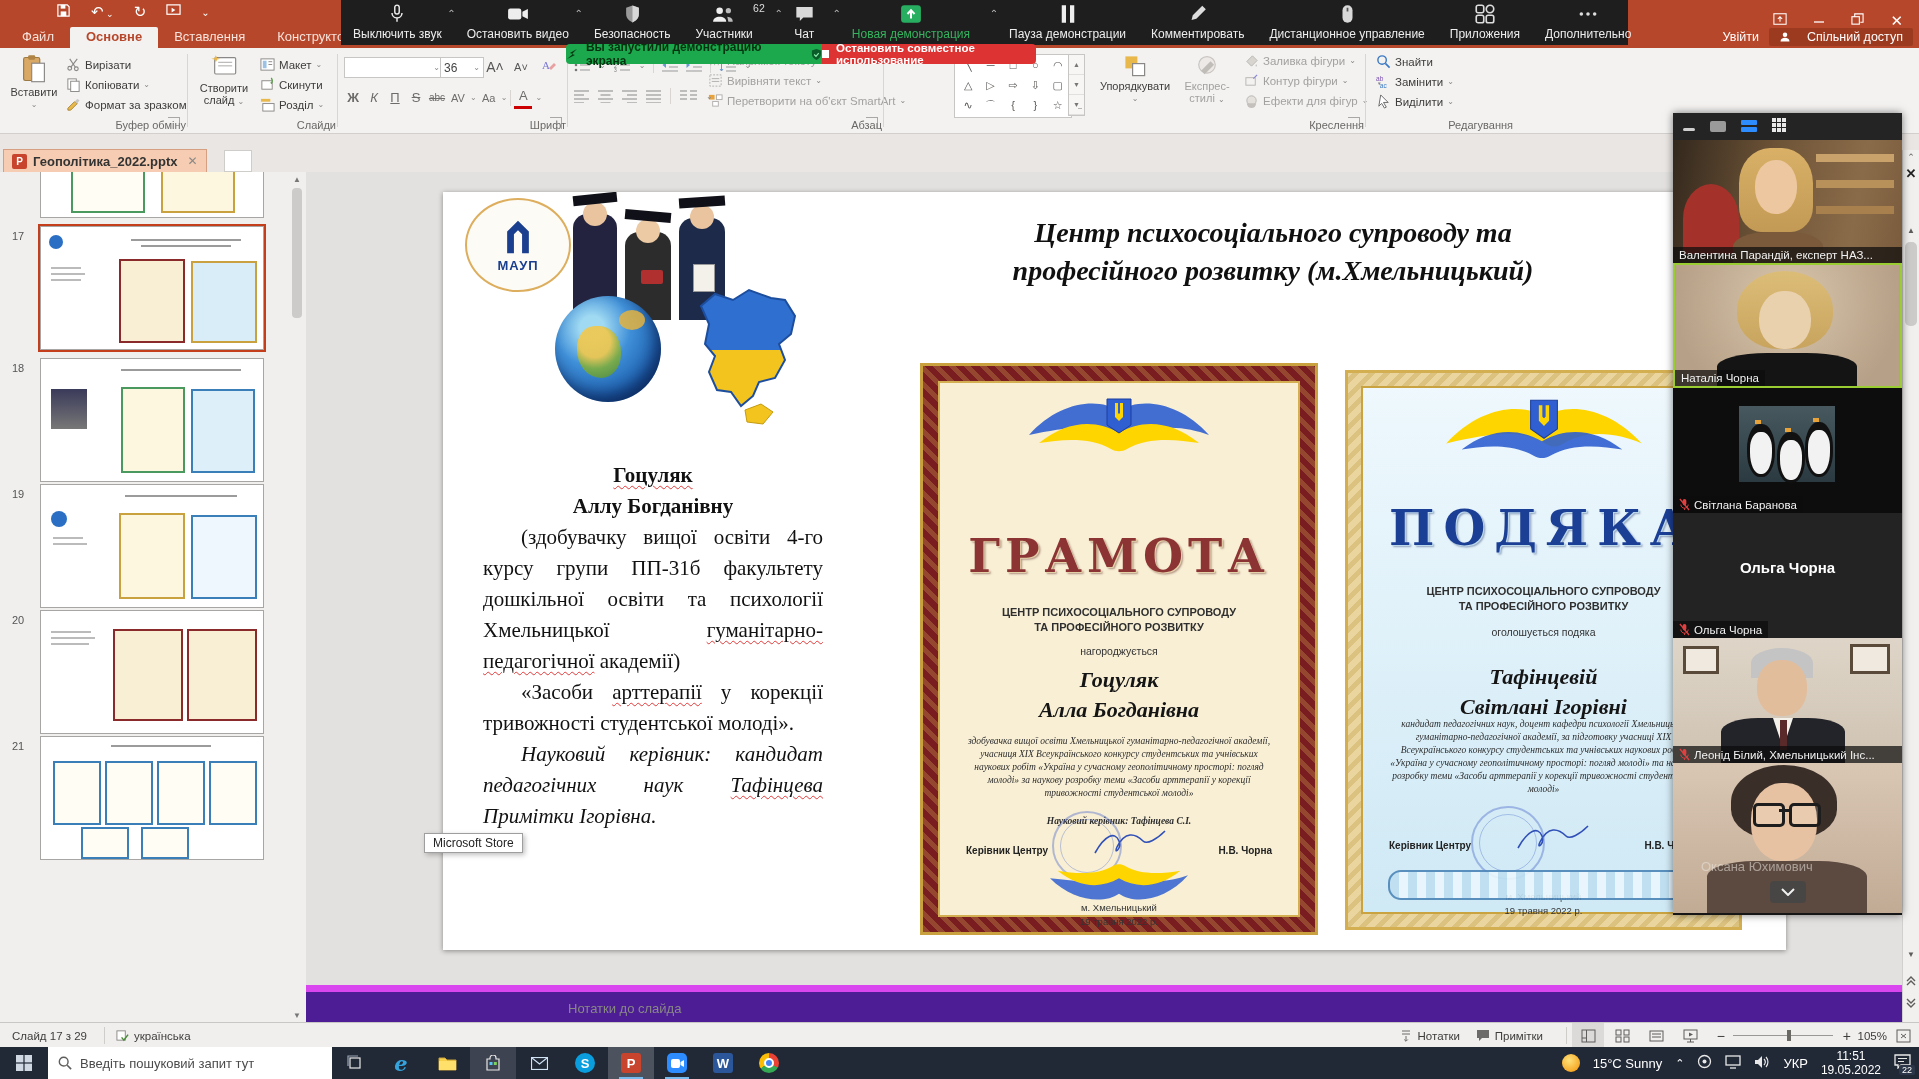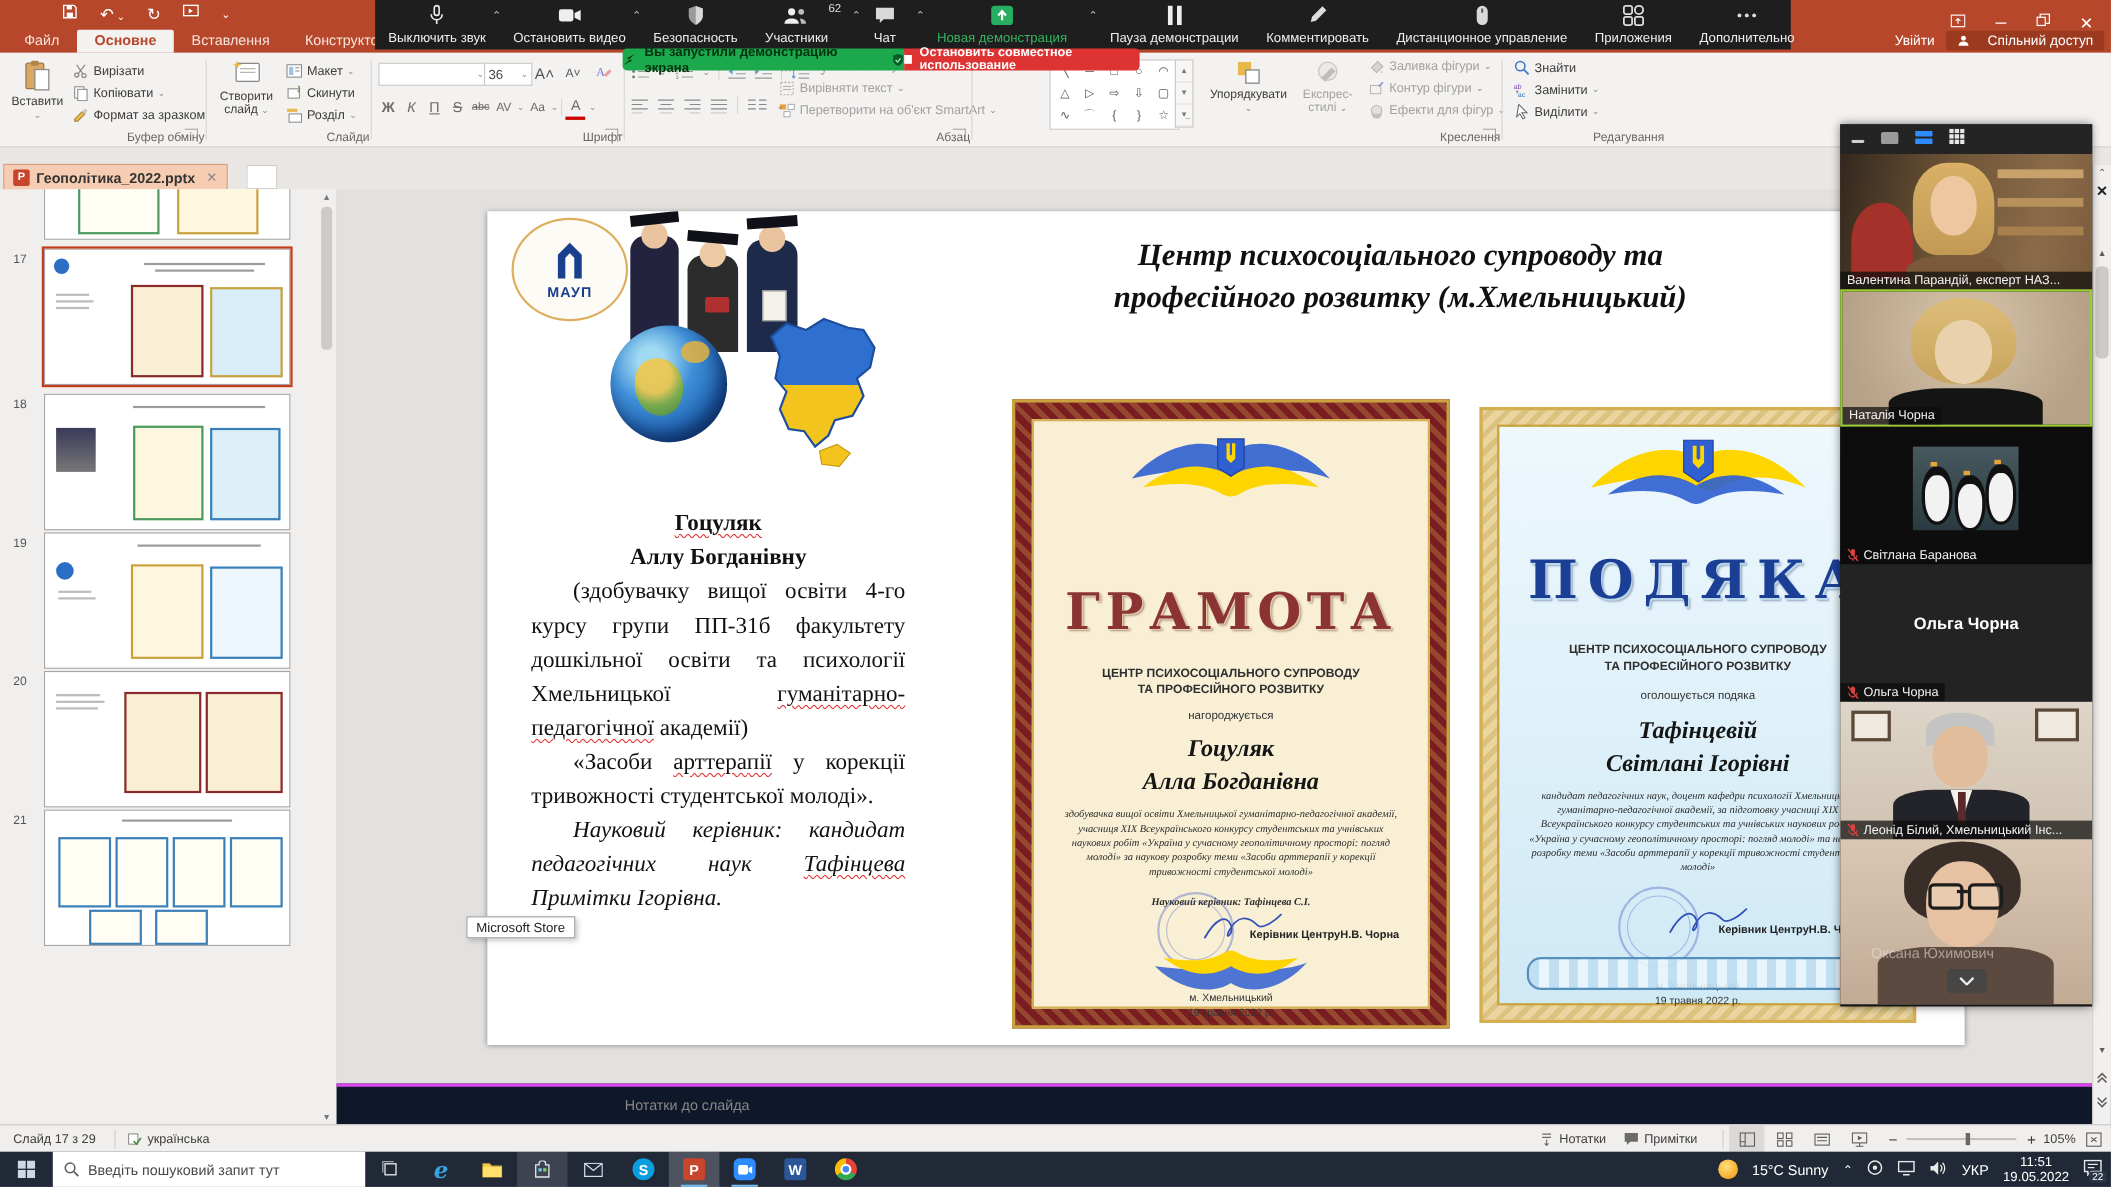--- a/index.html
+++ b/index.html
@@ -105,21 +105,21 @@
     background:#7a1d20;background-image:repeating-linear-gradient(45deg,rgba(221,178,88,.28) 0 5px,rgba(0,0,0,0) 5px 11px);padding:15px}
   .gram-in{position:relative;width:100%;height:100%;box-sizing:border-box;background:#f8efd5;border:2px solid #d4af52}
   .cert-title-g{position:absolute;top:146px;width:100%;text-align:center;font-family:"DejaVu Serif",serif;font-weight:bold;
     font-size:46px;color:#8c3434;letter-spacing:5px;text-shadow:1px 1px 0 #e3d2a8,2px 2px 2px rgba(90,30,30,.45)}
   .cert-org{position:absolute;width:100%;text-align:center;font-size:11px;font-weight:bold;color:#2f2f2f;line-height:15px}
   .cert-award{position:absolute;width:100%;text-align:center;font-size:10.5px;color:#333}
   .cert-names{position:absolute;width:100%;text-align:center;font-family:"Liberation Serif",serif;font-weight:bold;
     font-style:italic;font-size:22px;line-height:30px;color:#151515}
   .cert-body{position:absolute;left:24px;right:24px;text-align:center;font-family:"Liberation Serif",serif;
     font-style:italic;font-size:9.5px;line-height:13px;color:#2c2c2c}
-  .cert-signrow{position:absolute;left:26px;right:26px;display:flex;justify-content:flex-end;font-size:10px;
+  .cert-signrow{position:absolute;left:26px;right:26px;display:flex;justify-content:space-between;font-size:10px;
     font-weight:bold;color:#222}
   .cert-place{position:absolute;width:100%;text-align:center;font-size:9.5px;color:#333;line-height:14px}
   .pod{position:absolute;left:902px;top:178px;width:397px;height:560px;box-sizing:border-box;border:3px solid #d4af52;
     background:#e9d59d;background-image:repeating-linear-gradient(-45deg,rgba(190,150,60,.30) 0 5px,rgba(0,0,0,0) 5px 11px);padding:13px}
   .pod-in{position:relative;width:100%;height:100%;box-sizing:border-box;background:linear-gradient(#eef8fd,#cfe9f5);border:2px solid #c9a33f}
   .cert-title-p{position:absolute;top:112px;width:100%;text-align:center;font-family:"DejaVu Serif",serif;font-weight:bold;
     font-size:48px;color:#1c3f96;letter-spacing:9px;text-shadow:1px 1px 0 #bcd9ec,2px 2px 2px rgba(20,40,100,.4)}
   .guilloche{position:absolute;left:7%;bottom:12px;width:86%;height:26px;border:2px solid #4d86b8;border-radius:13px;
     background:repeating-linear-gradient(90deg,#bfe0f2 0 9px,#ecf7fd 9px 18px);opacity:.9}
   .ribbon-bow{position:absolute;left:50%;transform:translateX(-50%)}
@@ -134,21 +134,21 @@
     box-shadow:0 0 8px rgba(0,0,0,.5)}
   .vhead{position:relative;height:27px;background:#242424;display:flex;align-items:center;gap:15px;padding:0 10px}
   .vtile{position:relative;width:100%;overflow:hidden;background:#1b1b1b}
   .vname{position:absolute;left:0;bottom:0;background:rgba(12,12,12,.72);color:#f2f2f2;font-size:11.5px;
     padding:2px 6px;display:flex;align-items:center;gap:4px;white-space:nowrap}
   .person{position:absolute}
   .chevbtn{position:absolute;left:50%;transform:translateX(-50%);bottom:10px;width:36px;height:22px;
     background:rgba(70,70,70,.88);border-radius:4px;display:flex;align-items:center;justify-content:center;cursor:pointer}
 
   
-  .notesbar{position:absolute;top:985px;left:306px;right:0;height:37px;background:#0f172a;border-top:3px solid #d946ef;z-index:6}
+  .notesbar{position:absolute;top:985px;left:306px;right:0;height:37px;background:#4c1d95;border-top:7px solid #d946ef;z-index:6}
   .notesbar span{position:absolute;left:262px;top:9px;color:#8a8886;font-size:13px}
   .statusbar{position:absolute;top:1022px;left:0;width:100%;height:25px;background:#f0efee;border-top:1px solid #c9c7c5;
     font-size:11.5px;color:#3e3d3b;z-index:7}
   .statusbar .sitem{position:absolute;top:0;height:25px;display:flex;align-items:center;gap:5px;cursor:pointer;padding:0 4px}
   .sdiv{position:absolute;top:4px;height:17px;width:1px;background:#cfcdca}
   .viewbtn{position:absolute;top:0;width:32px;height:25px;display:flex;align-items:center;justify-content:center;cursor:pointer}
   .viewbtn.on{background:#dcdad8}
   .zoomslider{position:absolute;top:12px;width:100px;height:1px;background:#9a9896}
   .zoomthumb{position:absolute;top:-5px;left:54px;width:4px;height:11px;background:#6a6865}
   .tooltip{position:absolute;left:424px;top:833px;background:#fff;border:1px solid #9e9e9e;padding:2px 8px;
@@ -801,21 +801,21 @@
         <div class="pod-in">
           <svg class="ribbon-bow" style="top:6px" width="230" height="70" viewBox="0 0 220 68">
             <path d="M15 48C48 12 88 8 110 22 132 8 172 12 205 48c-24-10-52-14-76 0-6 4-12 4-18 0-24-14-52-10-96 0z" fill="#ffd500"></path>
             <path d="M30 54c26-20 54-22 78-8 24-14 52-12 78 8-22-4-50-6-70 6-5 3-11 3-16 0-20-12-48-10-70-6z" fill="#2f5fd0" opacity="0.9"></path>
             <path d="M97 6h26v28l-13 9-13-9z" fill="#2f5fd0" stroke="#1d3f9e"></path>
             <path d="M105 11v15l5 5 5-5V11h-3.4v11l-1.6 1.6-1.6-1.6V11z" fill="#ffd500"></path>
           </svg>
           <div class="cert-title-p">ПОДЯКА</div>
           <div class="cert-org" style="top:196px"><span>ЦЕНТР ПСИХОСОЦІАЛЬНОГО СУПРОВОДУ</span><br><span>ТА ПРОФЕСІЙНОГО РОЗВИТКУ</span></div>
           <div class="cert-award" style="top:238px">оголошується подяка</div>
-          <div class="cert-names" style="top:261px"><span>Тафінцевій</span><br><span>Світлані Ігорівні</span></div>
+          <div class="cert-names" style="top:274px"><span>Тафінцевій</span><br><span>Світлані Ігорівні</span></div>
           <div class="cert-body" style="top:330px">кандидат педагогічних наук, доцент кафедри психології Хмельницької гуманітарно-педагогічної академії, за підготовку учасниці XIX Всеукраїнського конкурсу студентських та учнівських наукових робіт «Україна у сучасному геополітичному просторі: погляд молоді» та наукову розробку теми «Засоби арттерапії у корекції тривожності студентської молоді»</div>
           <div class="cert-signrow" style="top:452px">
             <span>Керівник Центру</span>
             <span>Н.В. Чорна</span>
           </div>
           <svg class="abs" style="left:150px;top:430px" width="90" height="40" viewBox="0 0 90 40">
               <path class="sig" d="M5 30c10-18 20-22 24-12 3 8-6 14-2 6 8-16 18-14 26-6 4 4 14-2 22-10"></path>
             </svg>
           <div class="stamp" style="left:108px;top:418px;width:70px;height:70px"></div>
           <div class="cert-place" style="top:502px"><span>м. Хмельницький</span><br><span>19 травня 2022 р.</span></div>

